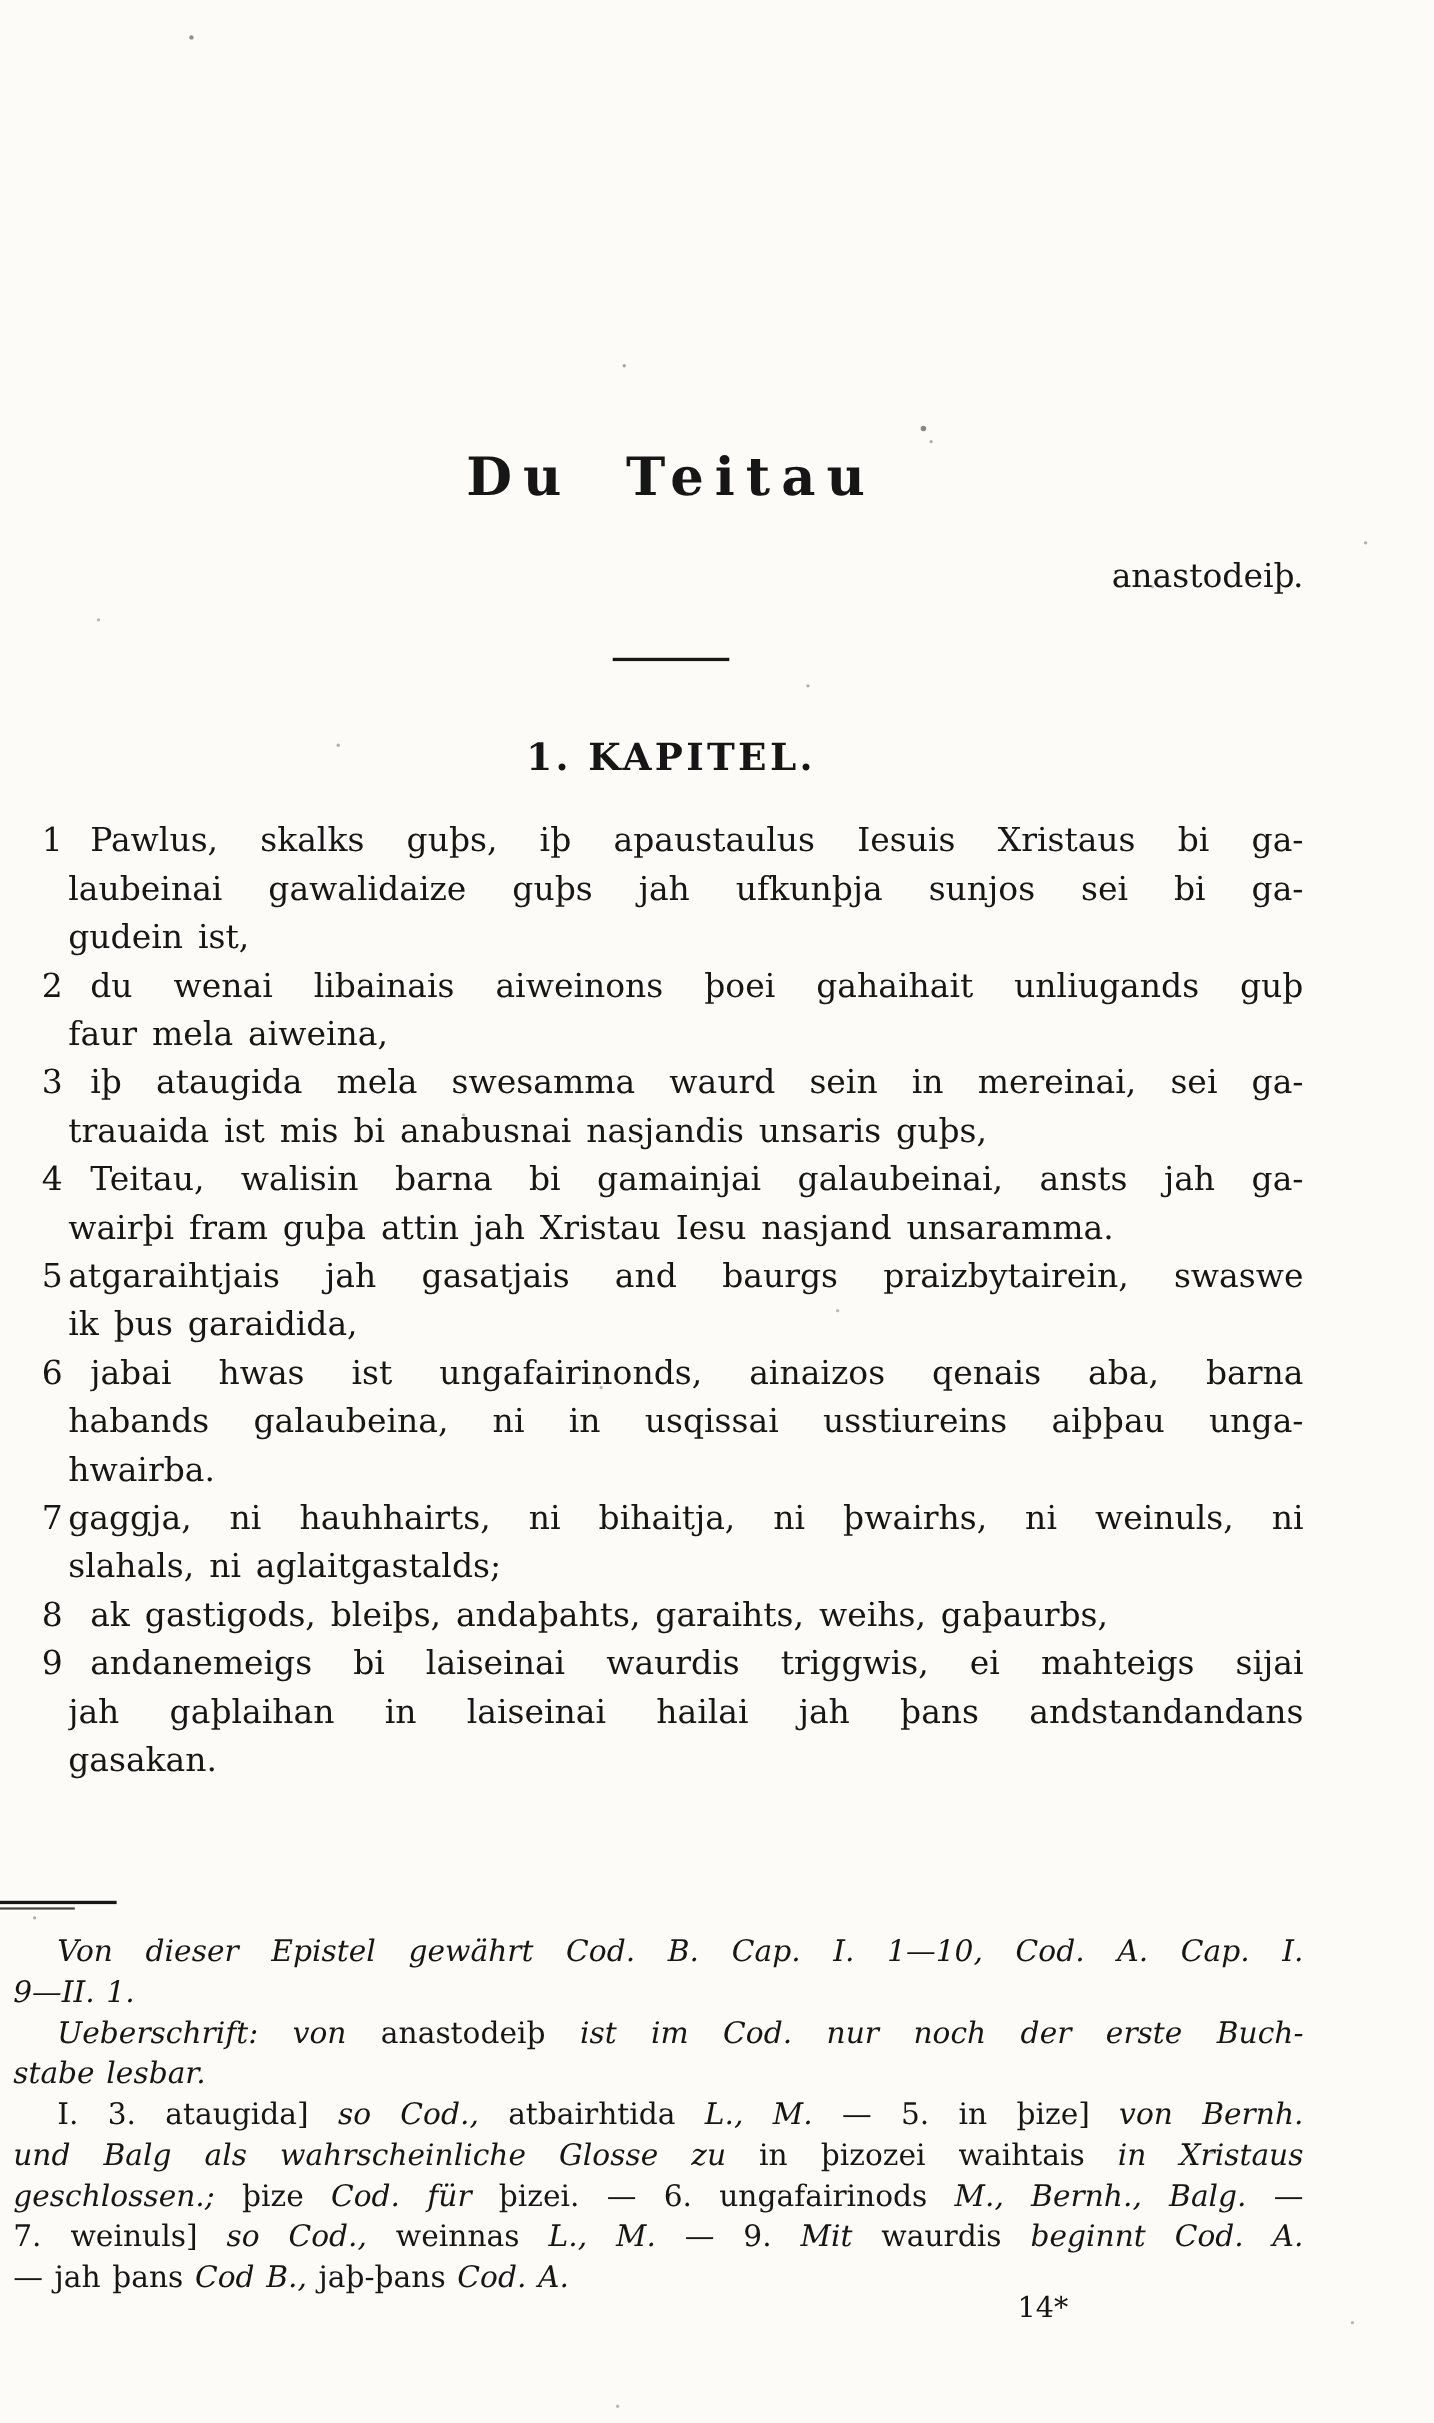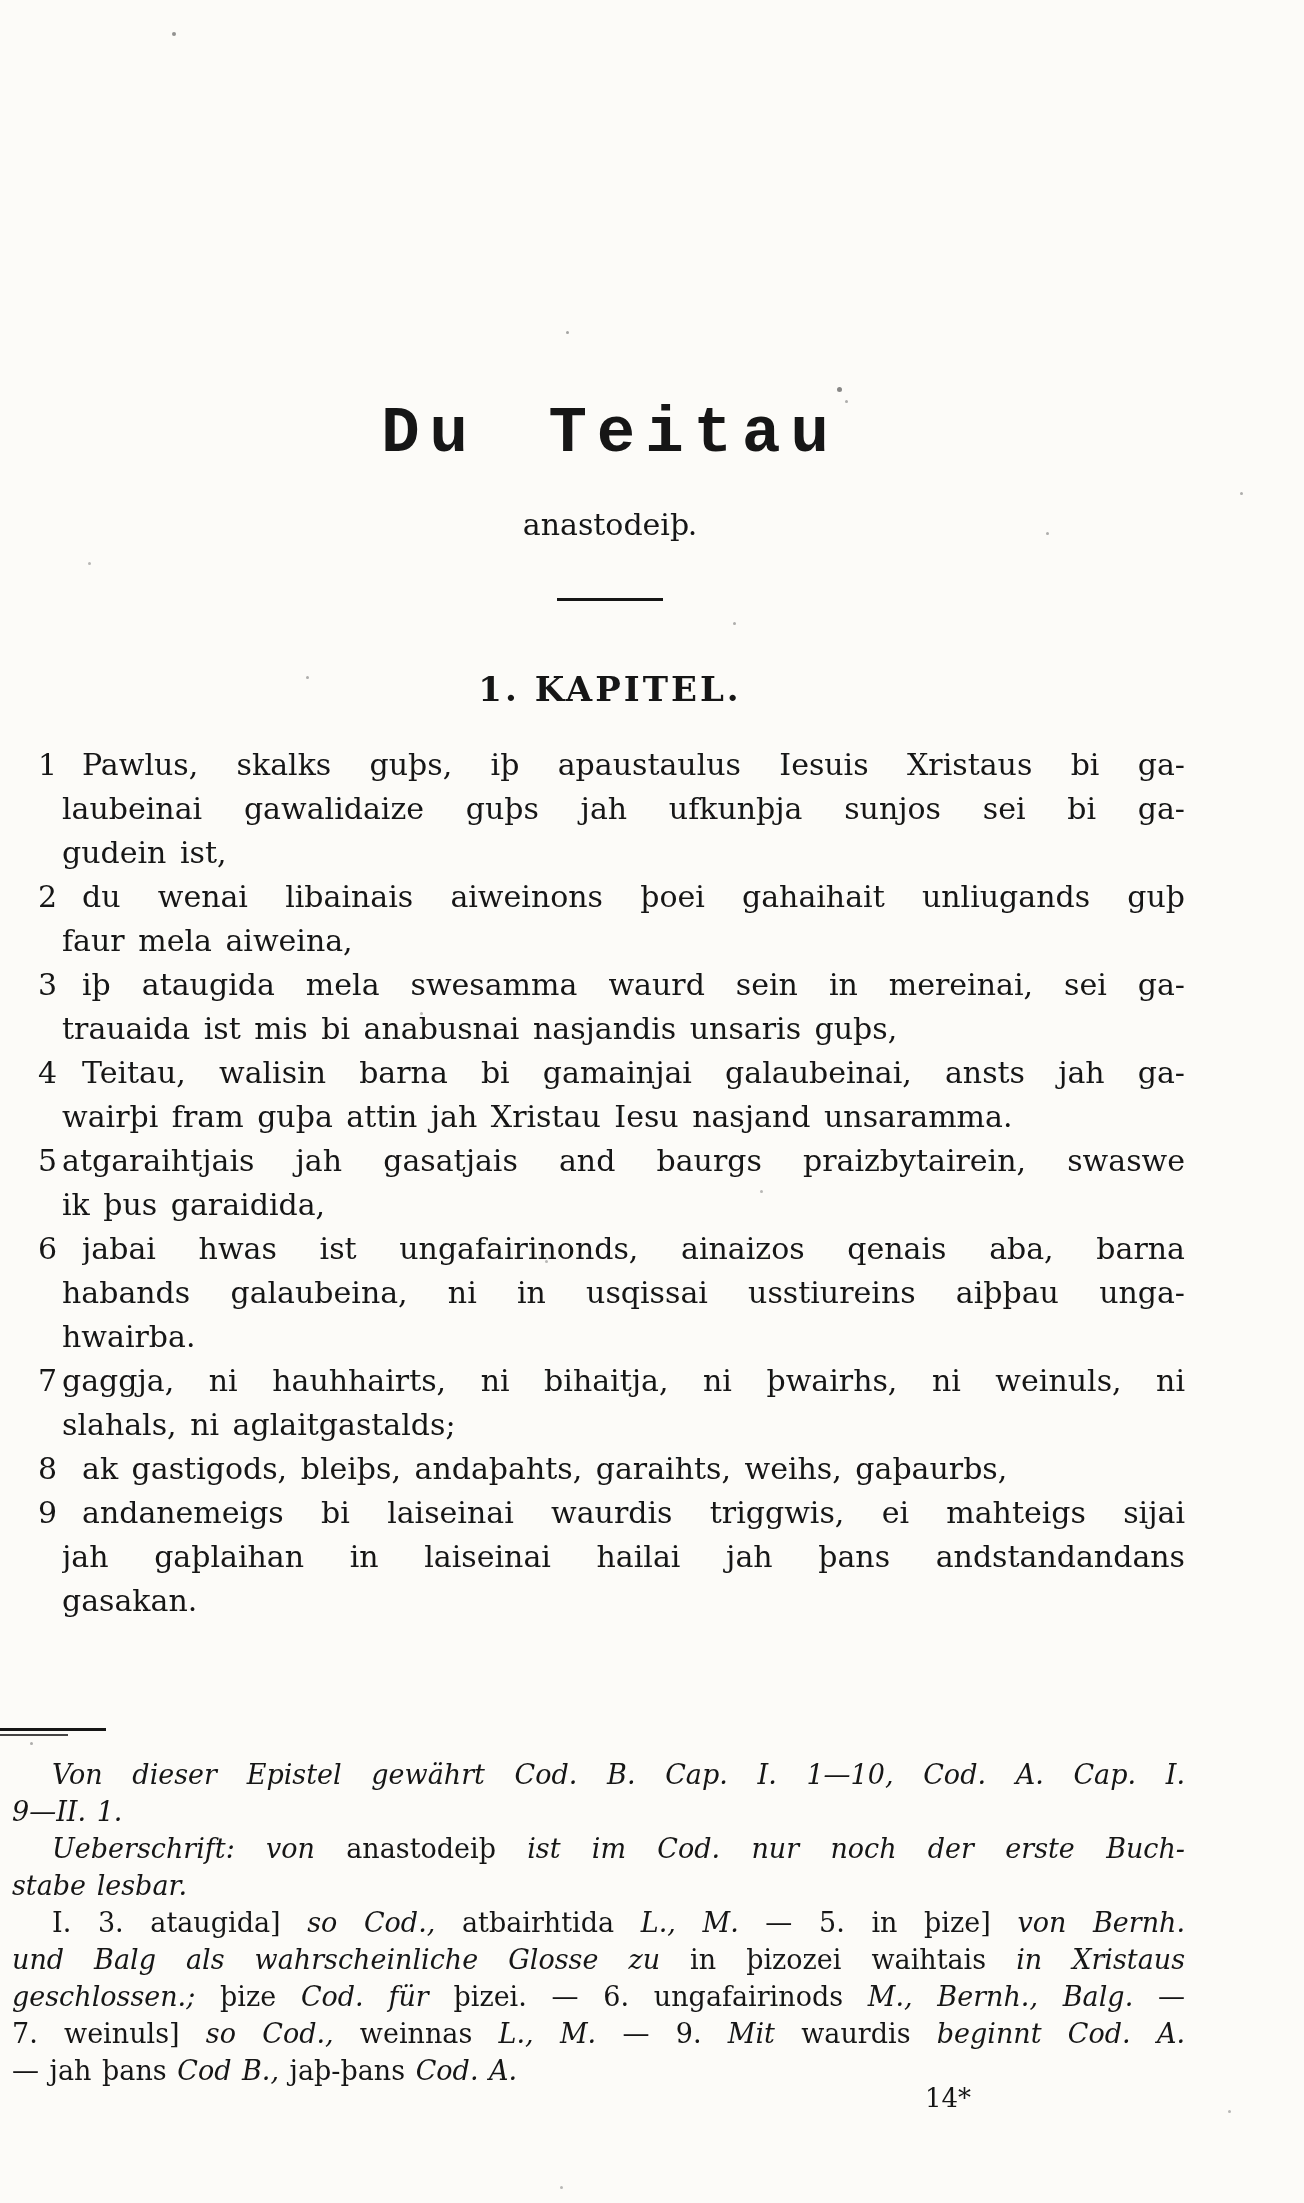--- a/index.html
+++ b/index.html
@@ -14,26 +14,26 @@
     color:var(--ink);
     position:relative;
     overflow:hidden;
   }
   .page{position:absolute;inset:0;}
   .content{position:absolute;left:35px;top:0;width:1150px;}
 
   h1.title{
     margin:406px 0 0 0;
     text-align:center;
-    font-size:64px;line-height:56px;font-weight:bold;
-    letter-spacing:10px;word-spacing:22px;font-family:Liberation Mono, monospace;
+    font-size:48px;line-height:56px;font-weight:bold;
+    letter-spacing:10px;word-spacing:22px;
   }
   .subtitle{
     margin-top:44px;
-    text-align:center;
+    text-align:right;
     font-size:30px;line-height:38px;
   }
   .title-rule{
     margin:54px auto 0 auto;
     width:106px;height:3px;background:var(--ink);
   }
   h2.chapter{
     margin:67px 0 0 0;
     text-align:center;
     font-size:34px;line-height:42px;font-weight:bold;

